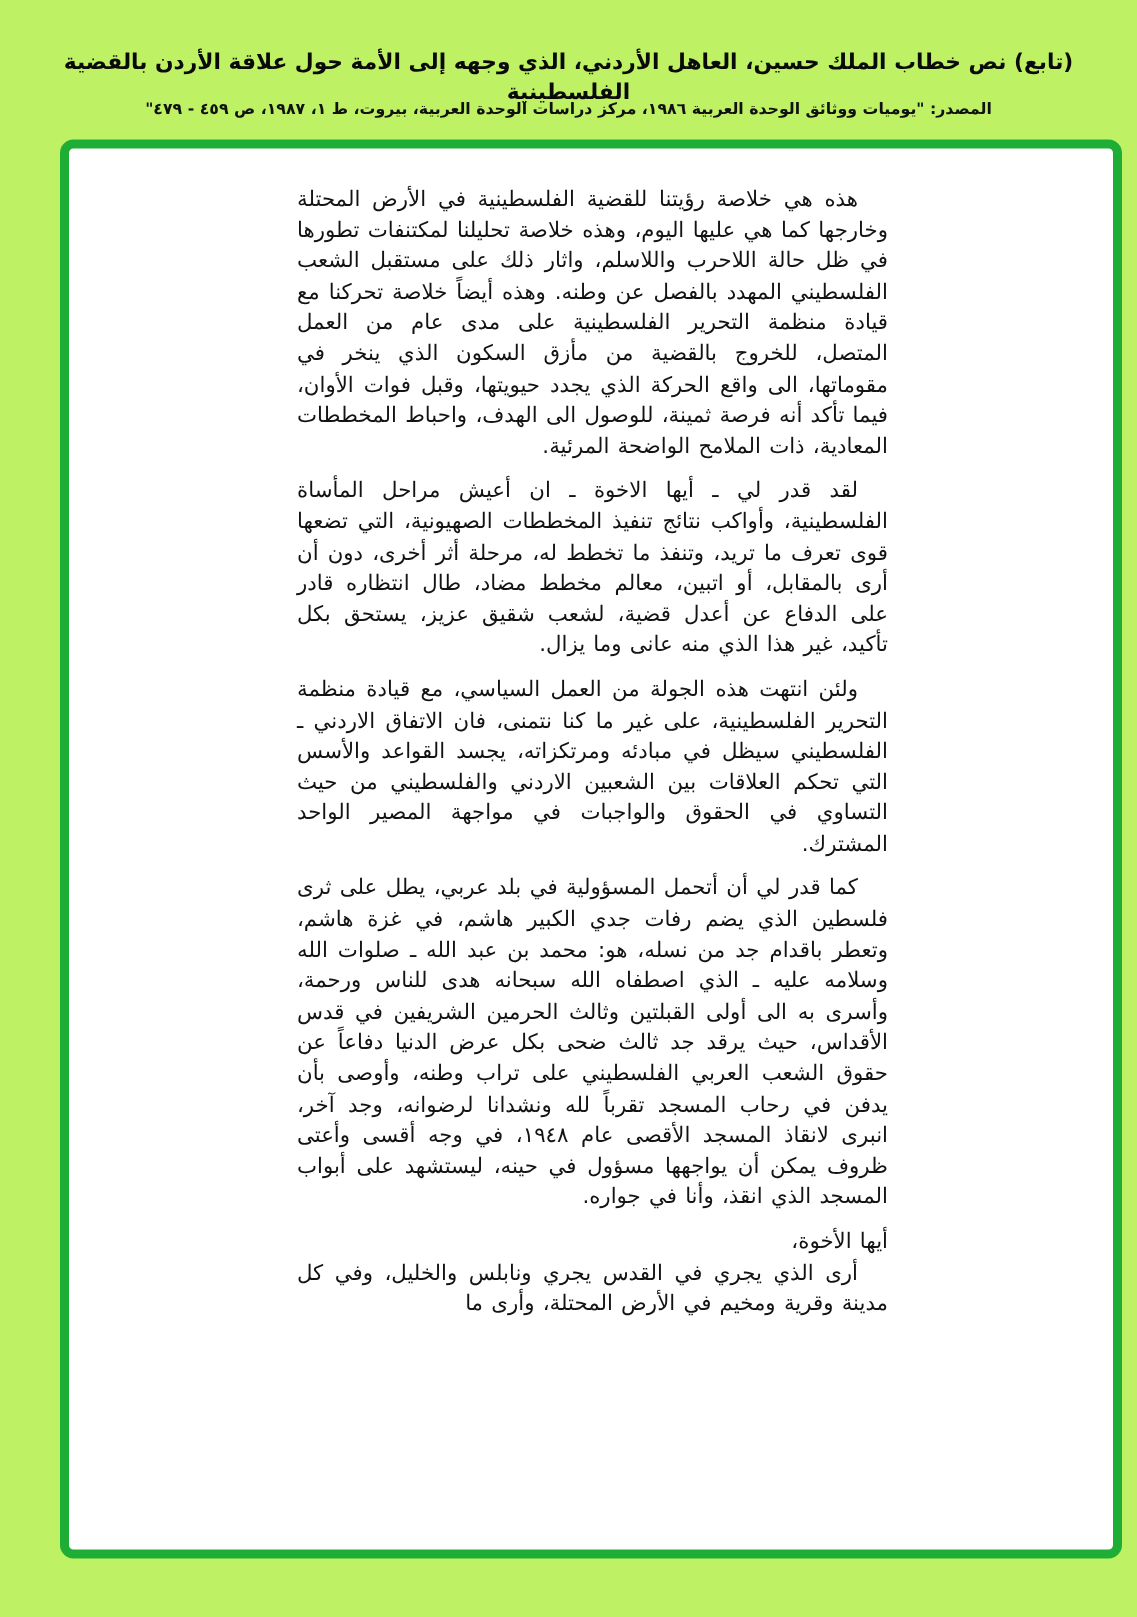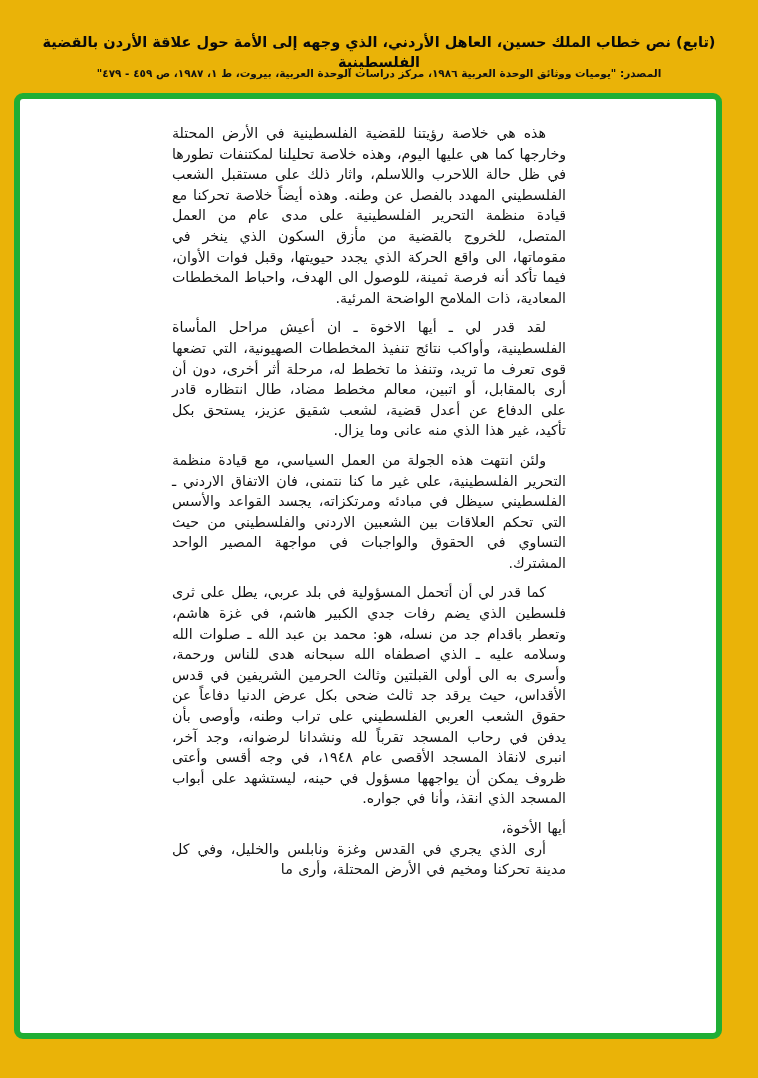--- a/index.html
+++ b/index.html
@@ -5,21 +5,21 @@
   html, body {
     margin: 0;
     padding: 0;
     background: #ffffff;
     font-family: "DejaVu Sans", sans-serif;
   }
   .page {
     position: relative;
     width: 758px;
     height: 1078px;
-    background: #eab308;
+    background: #bef264;
     overflow: hidden;
     direction: rtl;
   }
   .header-title {
     position: absolute;
     top: 32px;
     left: 20px;
     right: 20px;
     text-align: center;
     font-weight: bold;
@@ -35,21 +35,21 @@
     right: 30px;
     text-align: center;
     font-weight: bold;
     font-size: 10.5px;
     line-height: 15px;
     color: #111111;
     direction: rtl;
   }
   .content-frame {
     position: absolute;
-    left: 14px;
+    left: 40px;
     top: 93px;
     width: 696px;
     height: 934px;
     border: 6px solid #1fae35; 
     border-radius: 9px;
     background: #ffffff;
   }
   .text-column {
     position: absolute;
     top: 24px;
@@ -90,18 +90,18 @@
 
   <div class="source-line">المصدر:  "يوميات ووثائق الوحدة العربية ١٩٨٦، مركز دراسات الوحدة العربية، بيروت، ط ١، ١٩٨٧، ص ٤٥٩ - ٤٧٩"</div>
 
   <div class="content-frame" style="border-color: rgb(31, 174, 53);">
     <div class="text-column">
       <p>هذه هي خلاصة رؤيتنا للقضية الفلسطينية في الأرض المحتلة وخارجها كما هي عليها اليوم، وهذه خلاصة تحليلنا لمكتنفات تطورها في ظل حالة اللاحرب واللاسلم، واثار ذلك على مستقبل الشعب الفلسطيني المهدد بالفصل عن وطنه. وهذه أيضاً خلاصة تحركنا مع قيادة منظمة التحرير الفلسطينية على مدى عام من العمل المتصل، للخروج بالقضية من مأزق السكون الذي ينخر في مقوماتها، الى واقع الحركة الذي يجدد حيويتها، وقبل فوات الأوان، فيما تأكد أنه فرصة ثمينة، للوصول الى الهدف، واحباط المخططات المعادية، ذات الملامح الواضحة المرئية.</p>
       <p>لقد قدر لي ـ أيها الاخوة ـ ان أعيش مراحل المأساة الفلسطينية، وأواكب نتائج تنفيذ المخططات الصهيونية، التي تضعها قوى تعرف ما تريد، وتنفذ ما تخطط له، مرحلة أثر أخرى، دون أن أرى بالمقابل، أو اتبين، معالم مخطط مضاد، طال انتظاره قادر على الدفاع عن أعدل قضية، لشعب شقيق عزيز، يستحق بكل تأكيد، غير هذا الذي منه عانى وما يزال.</p>
       <p>ولئن انتهت هذه الجولة من العمل السياسي، مع قيادة منظمة التحرير الفلسطينية، على غير ما كنا نتمنى، فان الاتفاق الاردني ـ الفلسطيني سيظل في مبادئه ومرتكزاته، يجسد القواعد والأسس التي تحكم العلاقات بين الشعبين الاردني والفلسطيني من حيث التساوي في الحقوق والواجبات في مواجهة المصير الواحد المشترك.</p>
       <p>كما قدر لي أن أتحمل المسؤولية في بلد عربي، يطل على ثرى فلسطين الذي يضم رفات جدي الكبير هاشم، في غزة هاشم، وتعطر باقدام جد من نسله، هو: محمد بن عبد الله ـ صلوات الله وسلامه عليه ـ الذي اصطفاه الله سبحانه هدى للناس ورحمة، وأسرى به الى أولى القبلتين وثالث الحرمين الشريفين في قدس الأقداس، حيث يرقد جد ثالث ضحى بكل عرض الدنيا دفاعاً عن حقوق الشعب العربي الفلسطيني على تراب وطنه، وأوصى بأن يدفن في رحاب المسجد تقرباً لله ونشدانا لرضوانه، وجد آخر، انبرى لانقاذ المسجد الأقصى عام ١٩٤٨، في وجه أقسى وأعتى ظروف يمكن أن يواجهها مسؤول في حينه، ليستشهد على أبواب المسجد الذي انقذ، وأنا في جواره.</p>
       <p class="no-indent">أيها الأخوة،</p>
-      <p>أرى الذي يجري في القدس وغزة ونابلس والخليل، وفي كل مدينة تحركنا ومخيم في الأرض المحتلة، وأرى ما</p>
+      <p>أرى الذي يجري في القدس يجري ونابلس والخليل، وفي كل مدينة وقرية ومخيم في الأرض المحتلة، وأرى ما</p>
     </div>
   </div>
 
 
 </div>
 
 </body></html>

